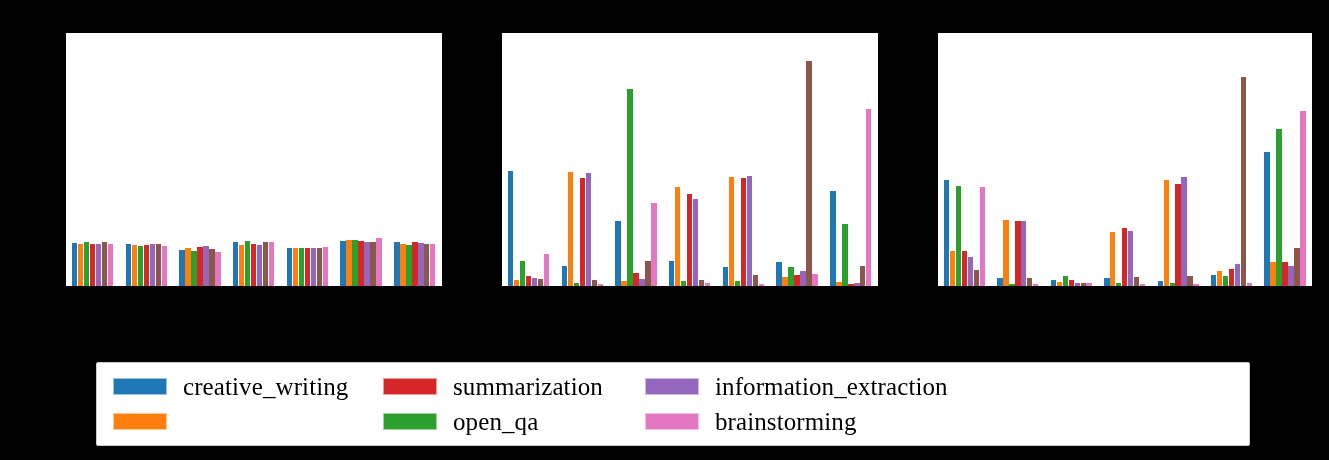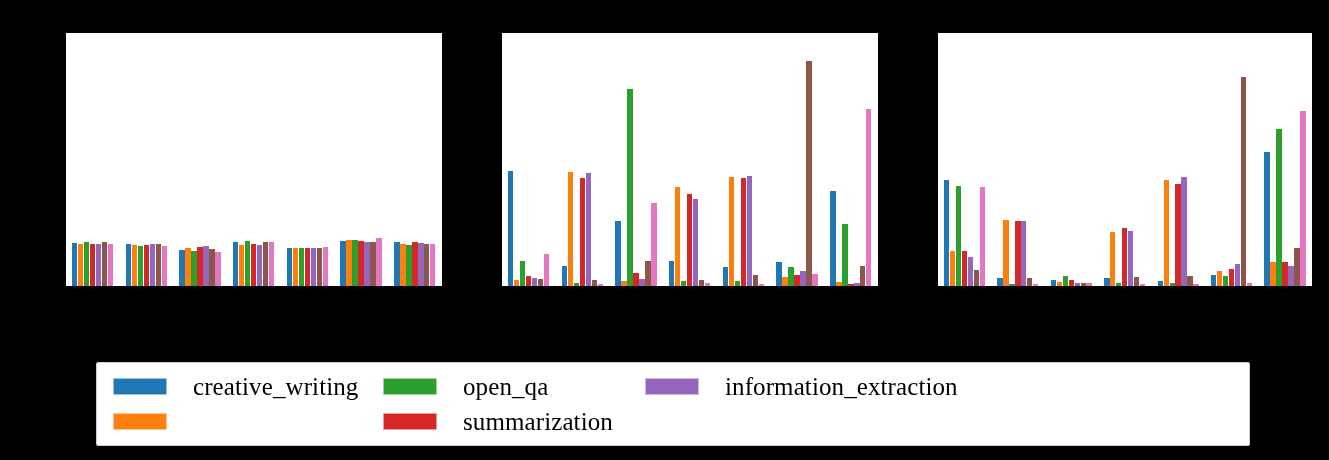--- a/index.html
+++ b/index.html
@@ -55,21 +55,21 @@
     grid-template-columns: 270px 262px 334px 270px;
     grid-template-rows: 1fr 1fr;
     grid-auto-flow: column;
     align-items: center;
     padding: 6px 14px 6px 16px;
     box-sizing: border-box;
   }
   .legend-entry {
     display: flex;
     align-items: center;
-    gap: 26px;
+    gap: 16px;
     height: 100%;
   }
   .legend-swatch {
     width: 54px;
     height: 17px;
     flex: 0 0 auto;
     border: 1px solid rgba(255,255,255,0.55);
     box-sizing: border-box;
   }
   .legend-label {
@@ -250,27 +250,31 @@
   <div class="legend-box" style="left:96px; top:362px; width:1154px; height:84px;">
     <div class="legend-grid">
         <div class="legend-entry">
           <span class="legend-swatch" style="background: rgb(31, 119, 180);"></span>
           <span class="legend-label">creative_writing</span>
         </div>
         <div class="legend-entry">
           <span class="legend-swatch" style="background: rgb(255, 127, 14);"></span>
         </div>
         <div class="legend-entry">
+          <span class="legend-swatch" style="background: rgb(214, 39, 40);"></span>
+          <span class="legend-label">summarization</span>
+        </div>
+        <div class="legend-entry">
           <span class="legend-swatch" style="background: rgb(44, 160, 44);"></span>
           <span class="legend-label">open_qa</span>
         </div>
         <div class="legend-entry">
-          <span class="legend-swatch" style="background: rgb(214, 39, 40);"></span>
-          <span class="legend-label">summarization</span>
-        </div>
-        <div class="legend-entry">
           <span class="legend-swatch" style="background: rgb(148, 103, 189);"></span>
           <span class="legend-label">information_extraction</span>
         </div>
+        <div class="legend-entry">
+          <span class="legend-swatch" style="background: rgb(227, 119, 194);"></span>
+          <span class="legend-label">brainstorming</span>
+        </div>
       </div>
   </div>
 
 </div>
 
 </body></html>

